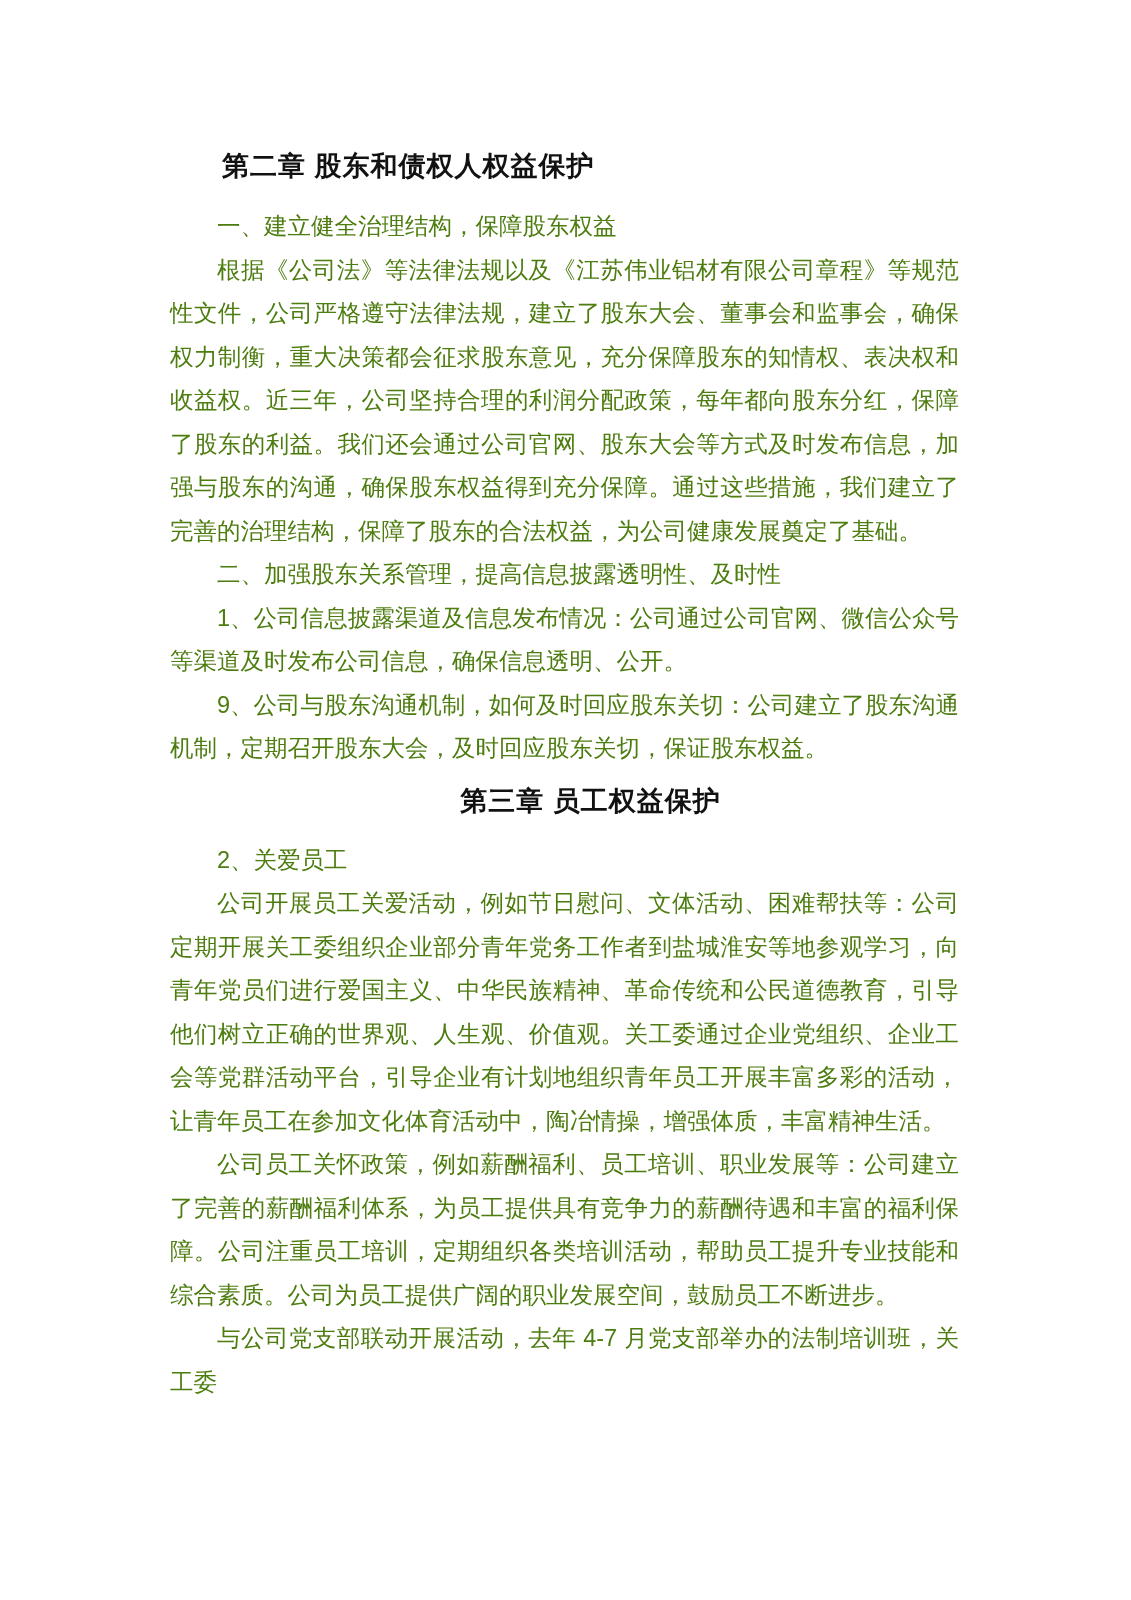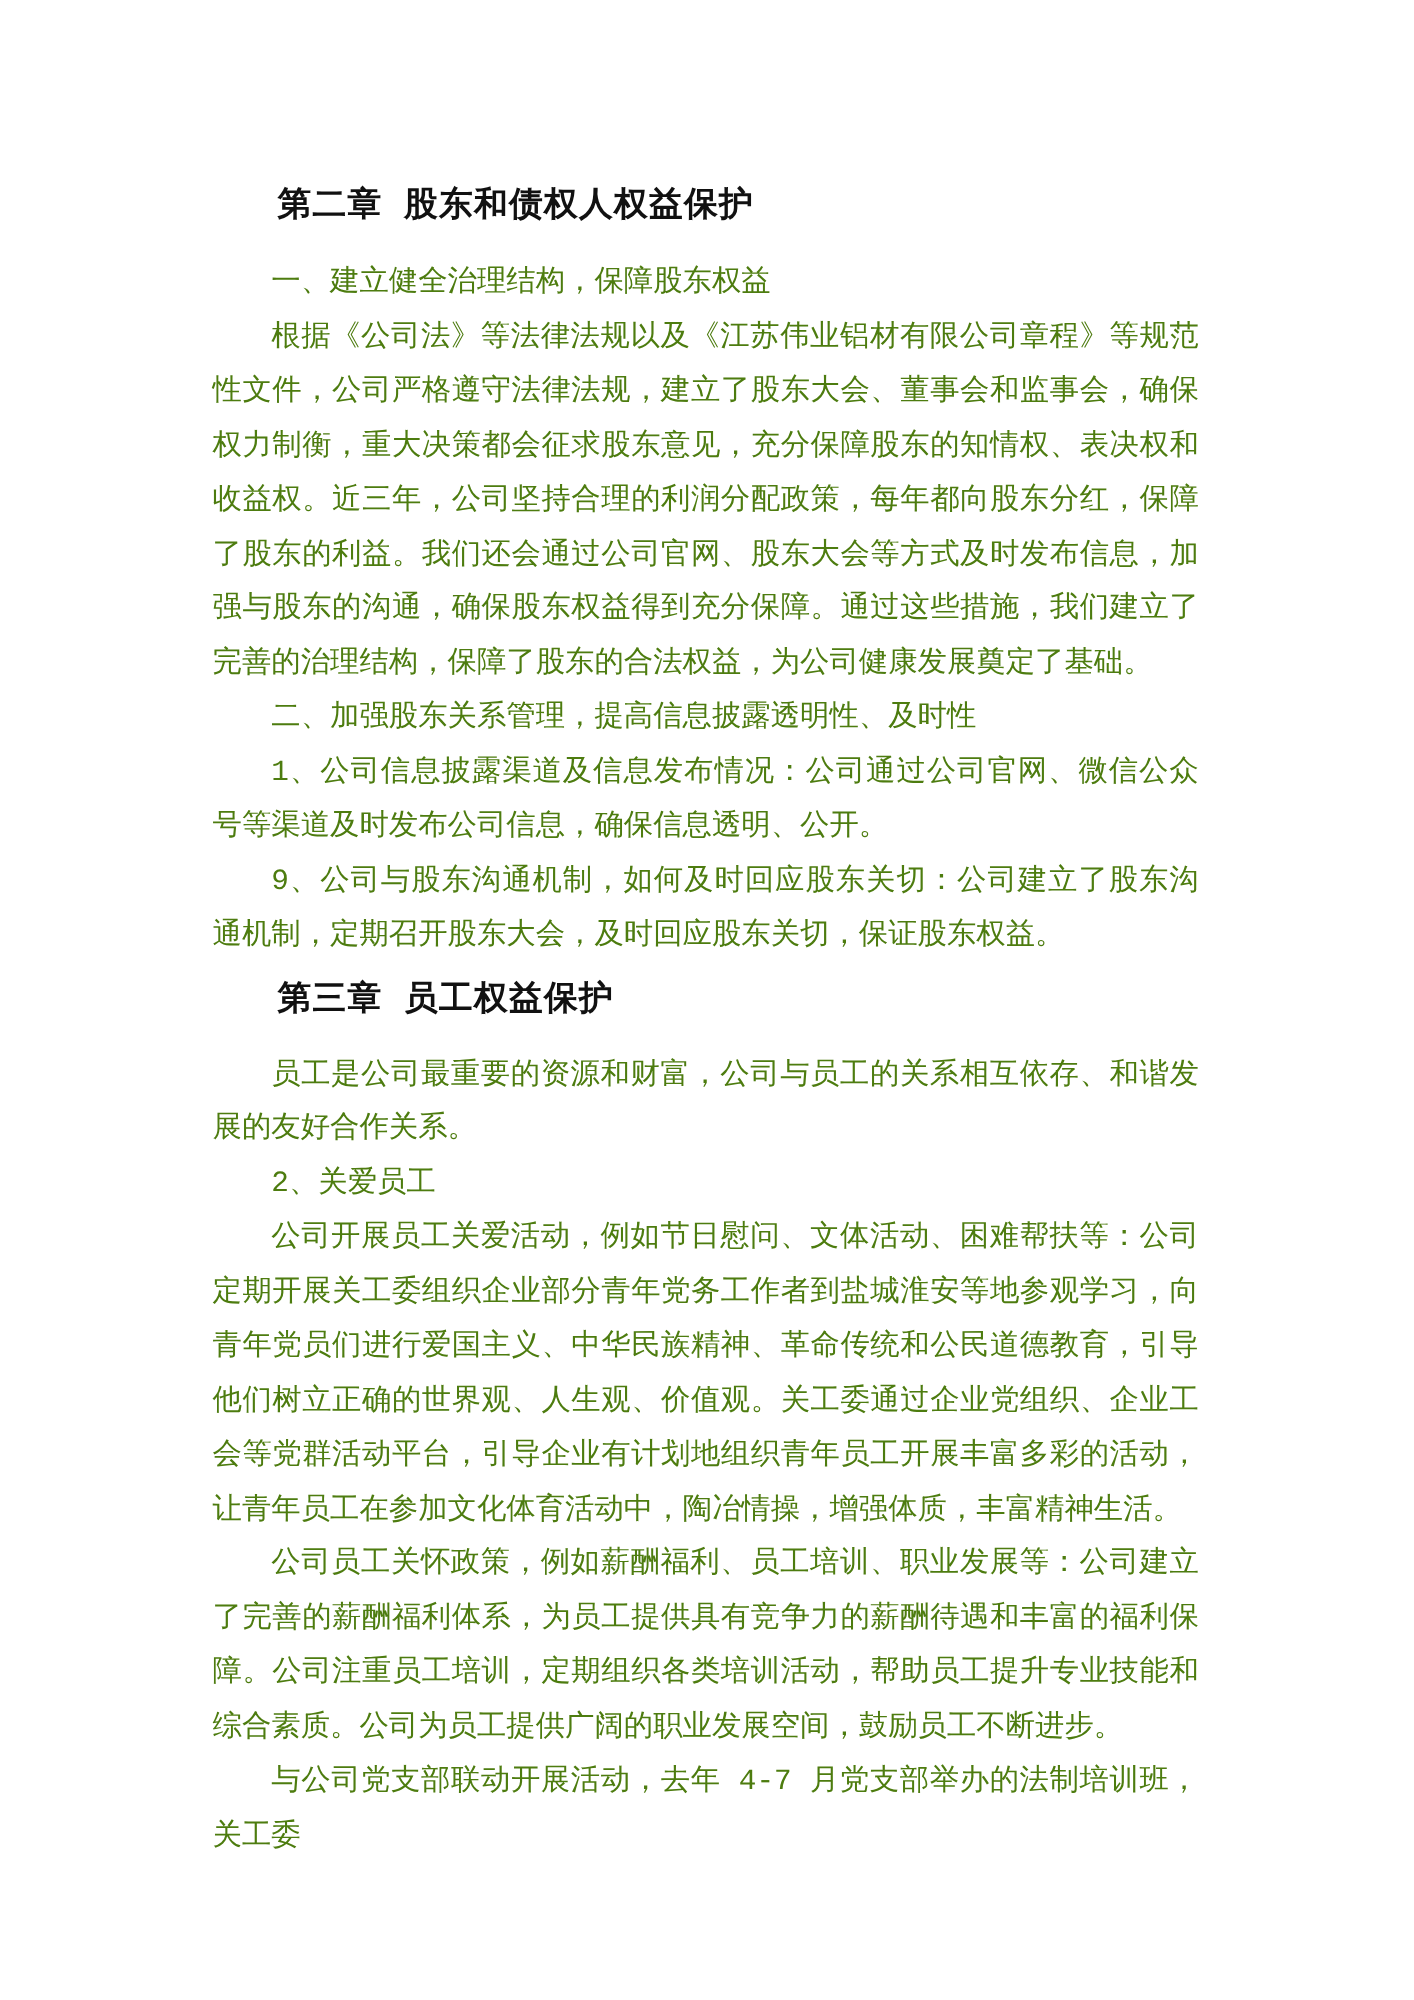--- a/index.html
+++ b/index.html
@@ -8,36 +8,37 @@
     background: #ffffff;
   }
   .page {
     position: relative;
     width: 1131px;
     height: 1600px;
     background: #ffffff;
     overflow: hidden;
     box-sizing: border-box;
     padding: 142px 172px 0 170px;
-    font-family: Liberation Mono, monospace;
+    font-family: Liberation Sans, sans-serif;
     color: #1a1a1a;
   }
   .chapter-title {
     font-size: 27px;
     font-weight: bold;
     line-height: 48px;
     margin: 0 0 15px 0;
     padding: 0;
     text-indent: 52px;
     color: #111111;
     letter-spacing: 1px;
   }
   .chapter-title.second {
     margin-top: 6px;
     margin-bottom: 14px;
+    text-align: center;
   }
   .para {
     font-size: 23.5px;
     line-height: 43.5px;
     margin: 0;
     padding: 0;
     text-indent: 2em;
     text-align: justify;
     text-justify: inter-ideograph;
     color: #4d7c0f;
@@ -50,18 +51,17 @@
   <h1 class="chapter-title">第二章 股东和债权人权益保护</h1>
 
   <p class="para">一、建立健全治理结构，保障股东权益</p>
   <p class="para">根据《公司法》等法律法规以及《江苏伟业铝材有限公司章程》等规范性文件，公司严格遵守法律法规，建立了股东大会、董事会和监事会，确保权力制衡，重大决策都会征求股东意见，充分保障股东的知情权、表决权和收益权。近三年，公司坚持合理的利润分配政策，每年都向股东分红，保障了股东的利益。我们还会通过公司官网、股东大会等方式及时发布信息，加强与股东的沟通，确保股东权益得到充分保障。通过这些措施，我们建立了完善的治理结构，保障了股东的合法权益，为公司健康发展奠定了基础。</p>
   <p class="para">二、加强股东关系管理，提高信息披露透明性、及时性</p>
   <p class="para">1、公司信息披露渠道及信息发布情况：公司通过公司官网、微信公众号等渠道及时发布公司信息，确保信息透明、公开。</p>
   <p class="para">9、公司与股东沟通机制，如何及时回应股东关切：公司建立了股东沟通机制，定期召开股东大会，及时回应股东关切，保证股东权益。</p>
 
   <h1 class="chapter-title second">第三章 员工权益保护</h1>
 
-  <p class="para">员工是公司最重要的资源和财富，公司与员工的关系相互依存、和谐发展的友好合作关系。</p>
   <p class="para">2、关爱员工</p>
   <p class="para">公司开展员工关爱活动，例如节日慰问、文体活动、困难帮扶等：公司定期开展关工委组织企业部分青年党务工作者到盐城淮安等地参观学习，向青年党员们进行爱国主义、中华民族精神、革命传统和公民道德教育，引导他们树立正确的世界观、人生观、价值观。关工委通过企业党组织、企业工会等党群活动平台，引导企业有计划地组织青年员工开展丰富多彩的活动，让青年员工在参加文化体育活动中，陶冶情操，增强体质，丰富精神生活。</p>
   <p class="para">公司员工关怀政策，例如薪酬福利、员工培训、职业发展等：公司建立了完善的薪酬福利体系，为员工提供具有竞争力的薪酬待遇和丰富的福利保障。公司注重员工培训，定期组织各类培训活动，帮助员工提升专业技能和综合素质。公司为员工提供广阔的职业发展空间，鼓励员工不断进步。</p>
   <p class="para">与公司党支部联动开展活动，去年 4-7 月党支部举办的法制培训班，关工委</p>
 </div>
 
 </body></html>

